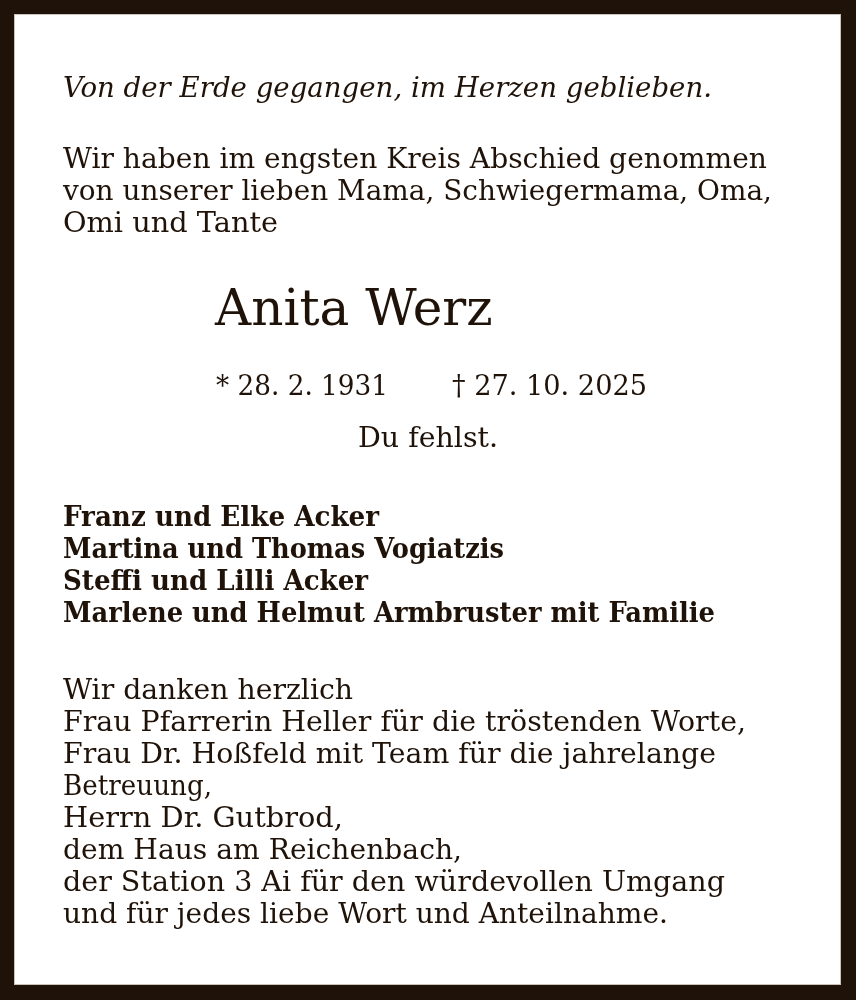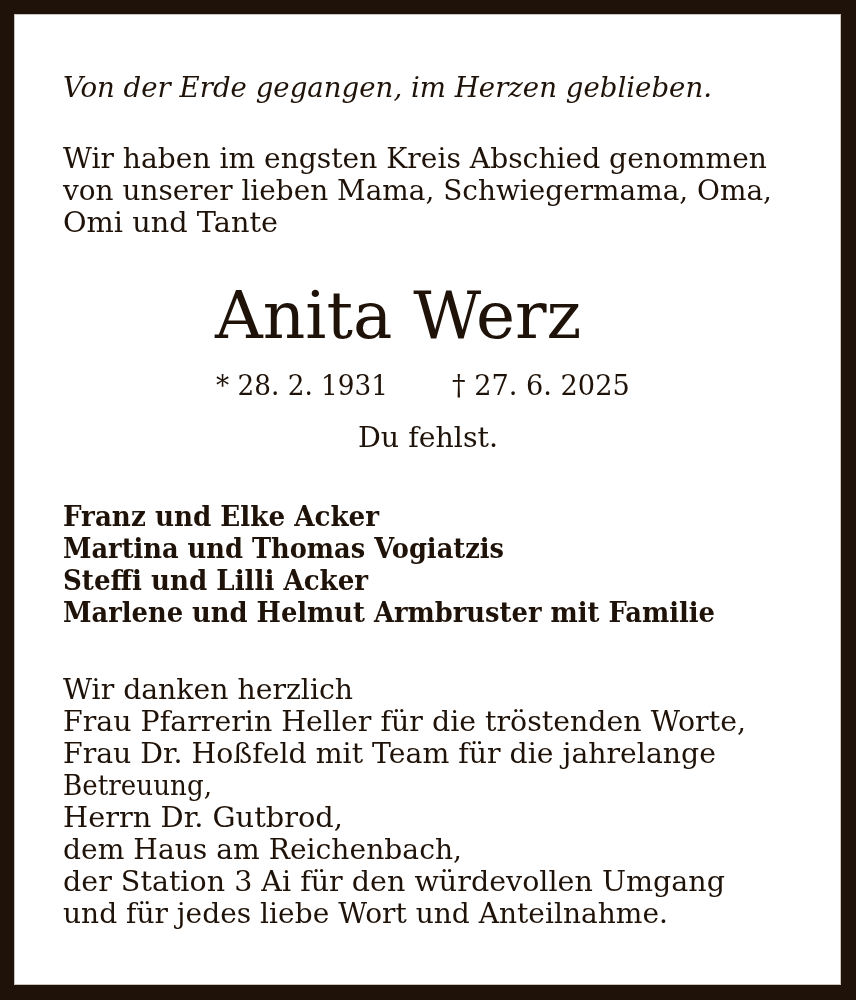--- a/index.html
+++ b/index.html
@@ -19,38 +19,38 @@
     position: absolute;
     white-space: nowrap;
     color: #1f1208;
     font-family: "DejaVu Serif", "Liberation Serif", serif;
     transform-origin: 0 0;
     line-height: 1;
   }
   .italic { font-style: italic; }
   .bold { font-weight: bold; }
   .body28 { font-size: 27px; }
-  .name { font-size: 66px; }
+  .name { font-size: 50px; }
   .dates { font-size: 27px; }
 </style>
 </head>
 <body>
 
 <div class="frame"></div>
 
 <div class="line body28 italic" style="left: 63px; top: 74px; transform: scaleX(1.02242);">Von der Erde gegangen, im Herzen geblieben.</div>
 
 <div class="line body28" style="left: 63px; top: 145px; transform: scaleX(1.04219);">Wir haben im engsten Kreis Abschied genommen</div>
 <div class="line body28" style="left: 63px; top: 177px; transform: scaleX(1.03435);">von unserer lieben Mama, Schwiegermama, Oma,</div>
 <div class="line body28" style="left: 63px; top: 209px; transform: scaleX(1.06526);">Omi und Tante</div>
 
 <div class="line name" style="left: 215px; top: 283px; transform: scaleX(1.00112);">Anita Werz</div>
 
 <div class="line dates" style="left: 216px; top: 372px; transform: scaleX(0.973556);">* 28. 2. 1931</div>
-<div class="line dates" style="left: 452px; top: 372px; transform: scaleX(1.00596);">† 27. 6. 2025</div>
+<div class="line dates" style="left: 452px; top: 372px; transform: scaleX(1.00596);">† 27. 10. 2025</div>
 
 <div class="line body28" style="left: 358px; top: 424px; transform: scaleX(1.05337);">Du fehlst.</div>
 
 <div class="line body28 bold" style="left: 63px; top: 503px; transform: scaleX(0.969465);">Franz und Elke Acker</div>
 <div class="line body28 bold" style="left: 63px; top: 535px; transform: scaleX(0.95213);">Martina und Thomas Vogiatzis</div>
 <div class="line body28 bold" style="left: 63px; top: 567px; transform: scaleX(0.966959);">Steffi und Lilli Acker</div>
 <div class="line body28 bold" style="left: 63px; top: 599px; transform: scaleX(0.954372);">Marlene und Helmut Armbruster mit Familie</div>
 
 <div class="line body28" style="left: 63px; top: 676px; transform: scaleX(1.04782);">Wir danken herzlich</div>
 <div class="line body28" style="left: 63px; top: 708px; transform: scaleX(1.05287);">Frau Pfarrerin Heller für die tröstenden Worte,</div>

